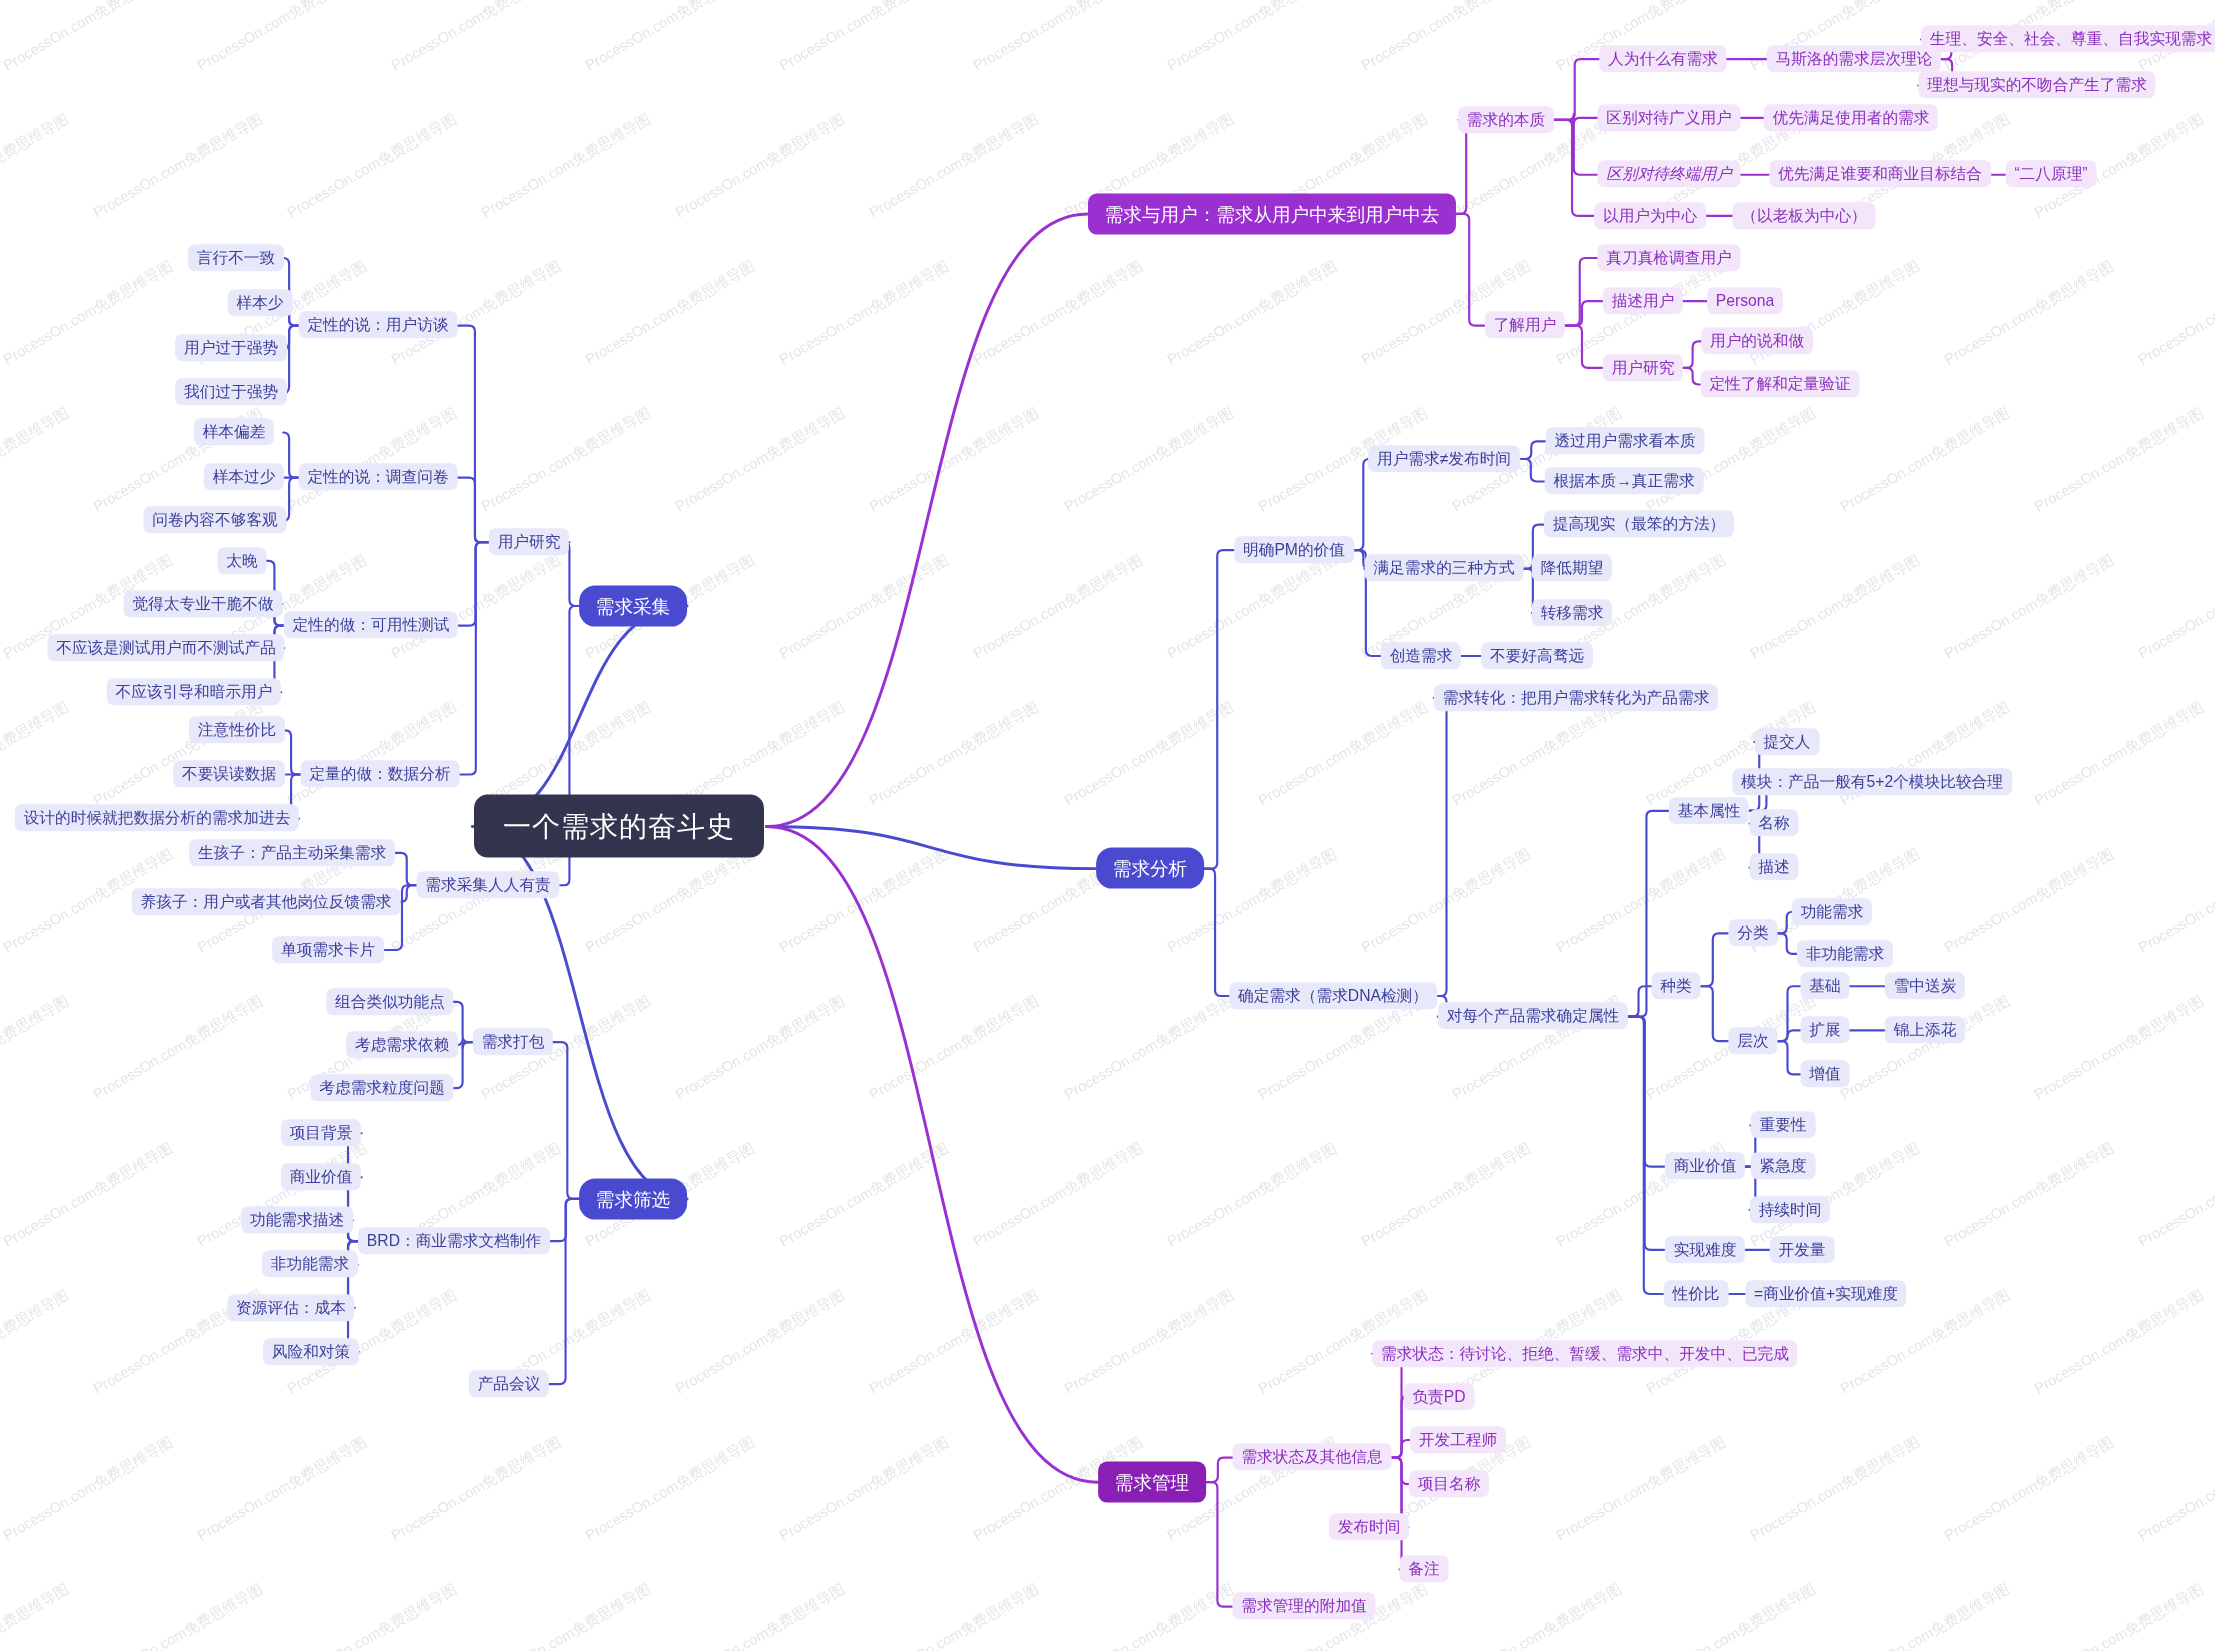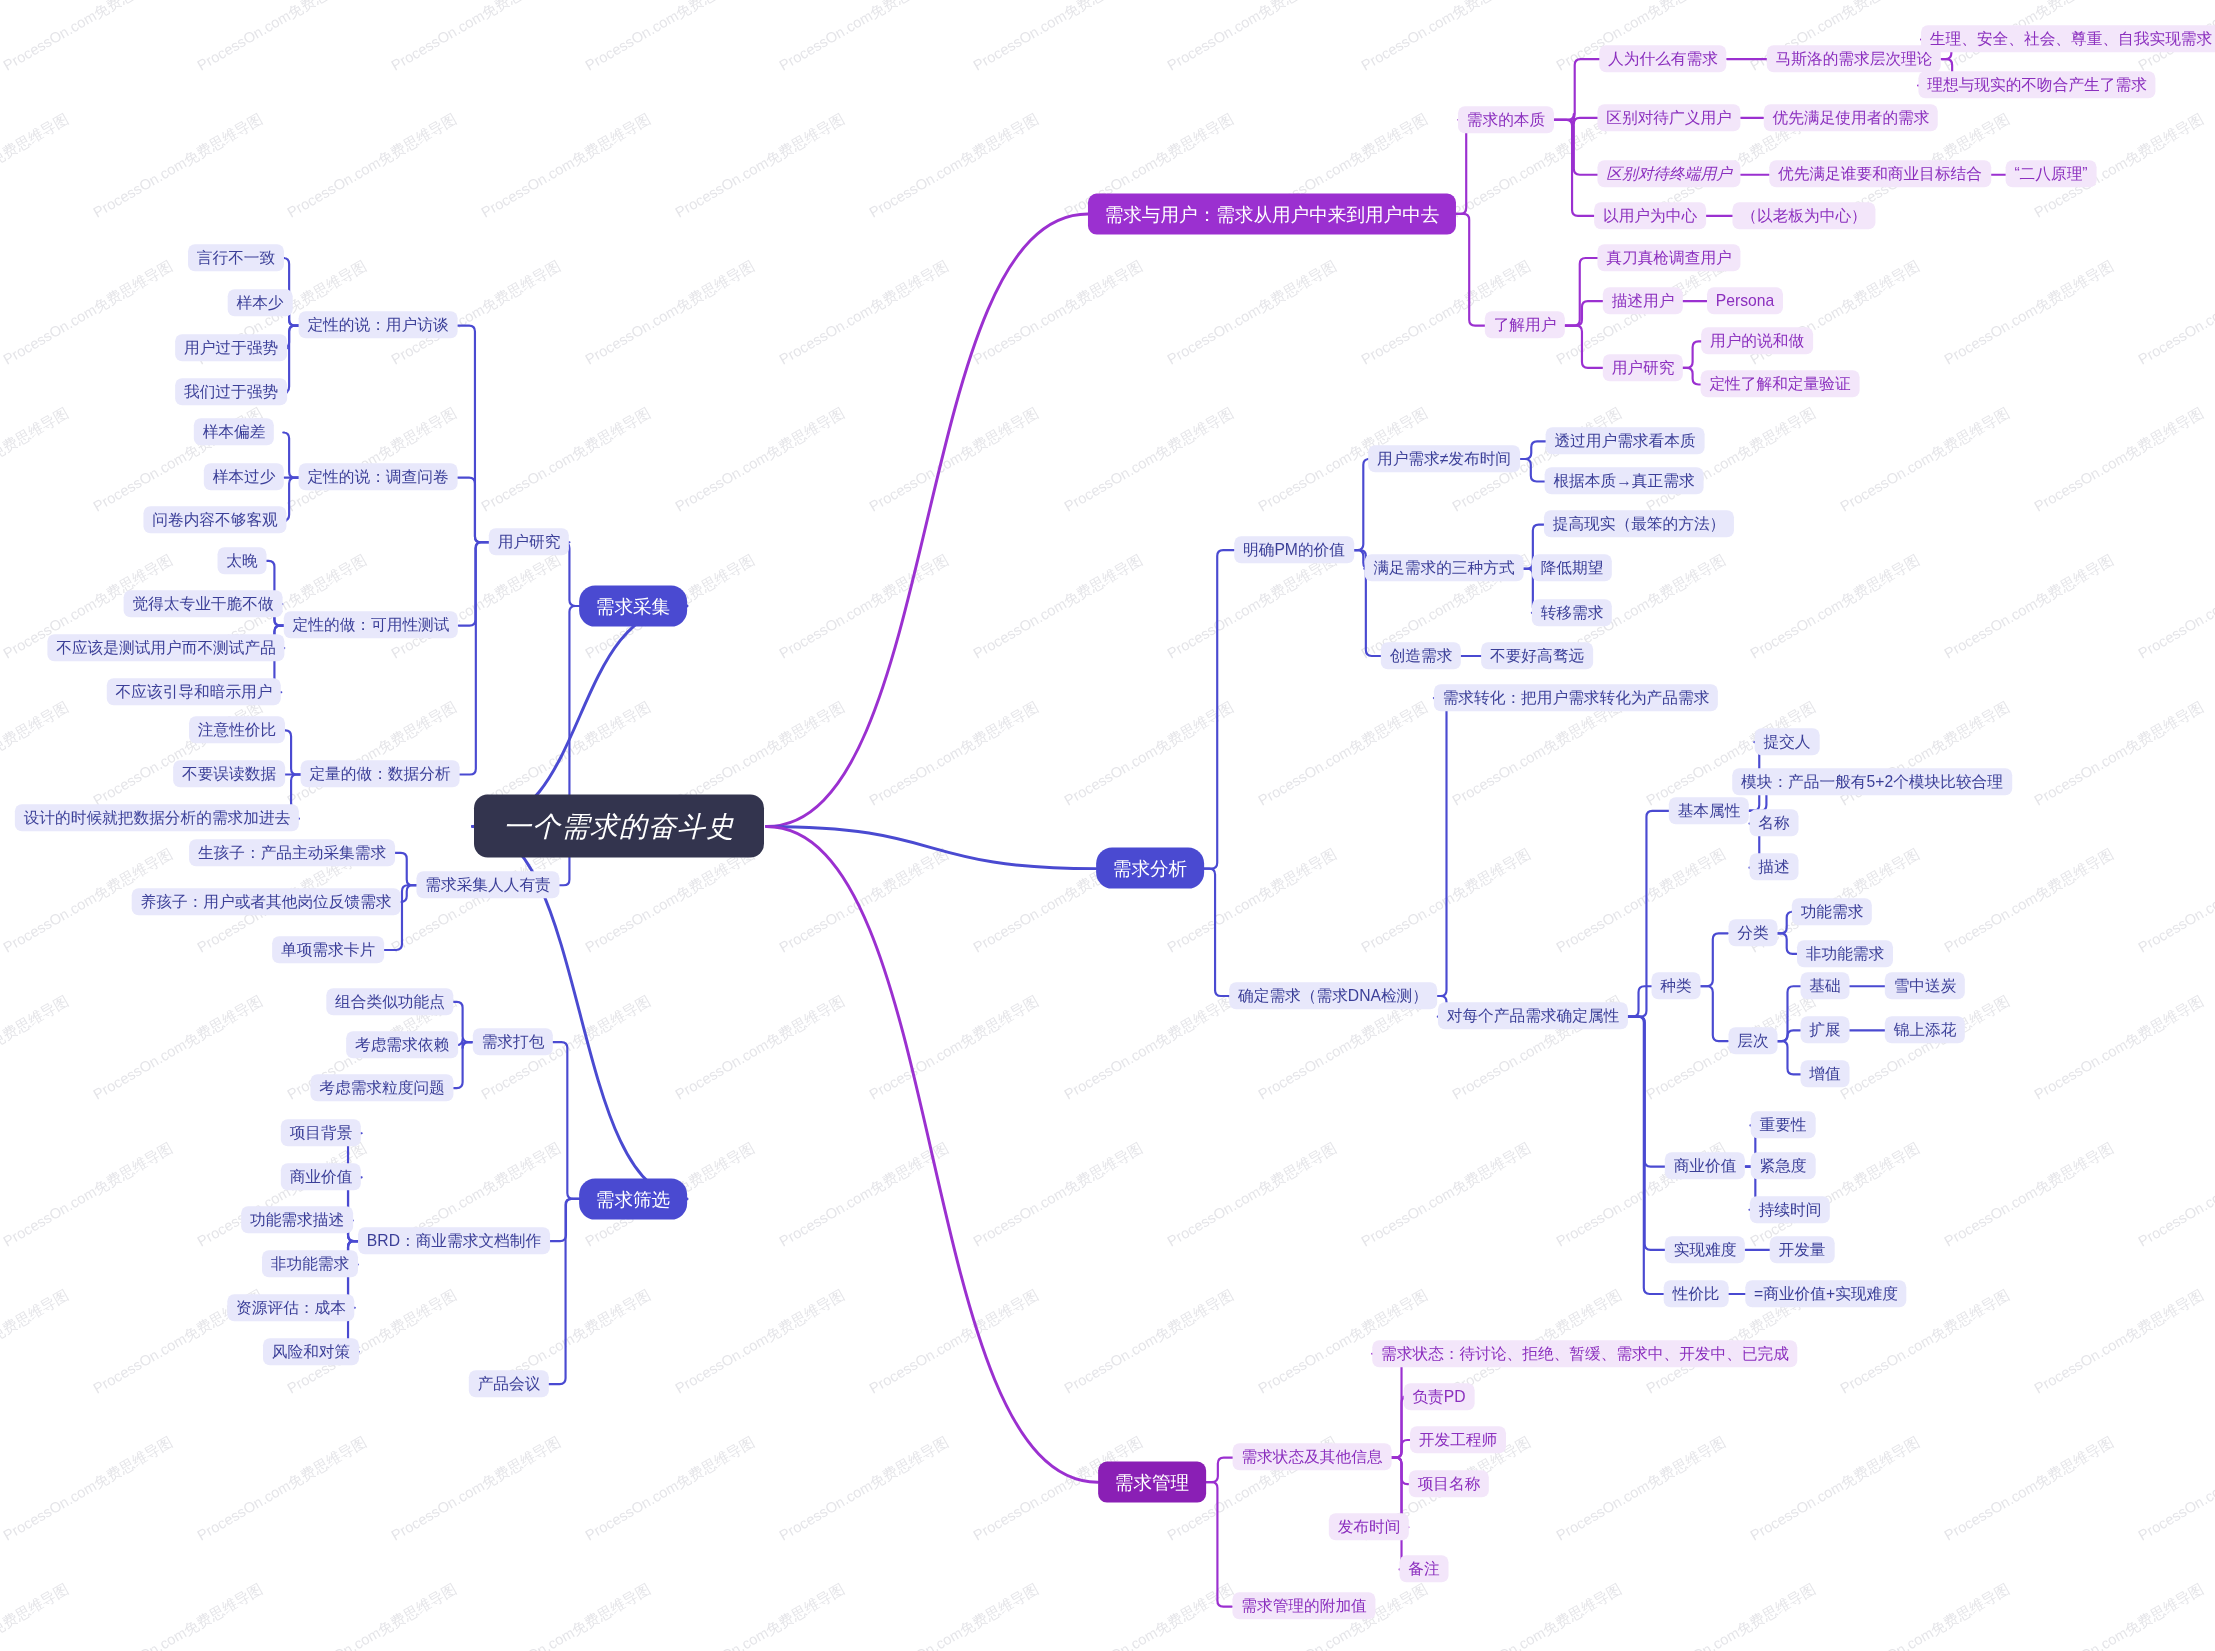--- a/index.html
+++ b/index.html
@@ -45,21 +45,20 @@
   }
   .n-mainP2{
     background:#8a1fb5;color:#fff;border-radius:8.8px;
     padding:8.8px 16.7px;font-size:18.6px;line-height:1.25;
     transform:translate(-50%,-50%);
   }
   .n-root{
     background:#33344e;color:#ffffff;border-radius:13.7px;
     padding:14.7px 29px;font-size:28px;letter-spacing:1px;line-height:1.2;
     transform:translate(-50%,-50%);
-    font-style:italic;
   }
 </style>
 </head>
 <body>
 
 <div id="canvas">
   <div id="watermarks">
       <div class="wm" style="left: 0px; top: 59px;">ProcessOn.com免费思维导图</div>
       <div class="wm" style="left: 194px; top: 59px;">ProcessOn.com免费思维导图</div>
       <div class="wm" style="left: 388px; top: 59px;">ProcessOn.com免费思维导图</div>

